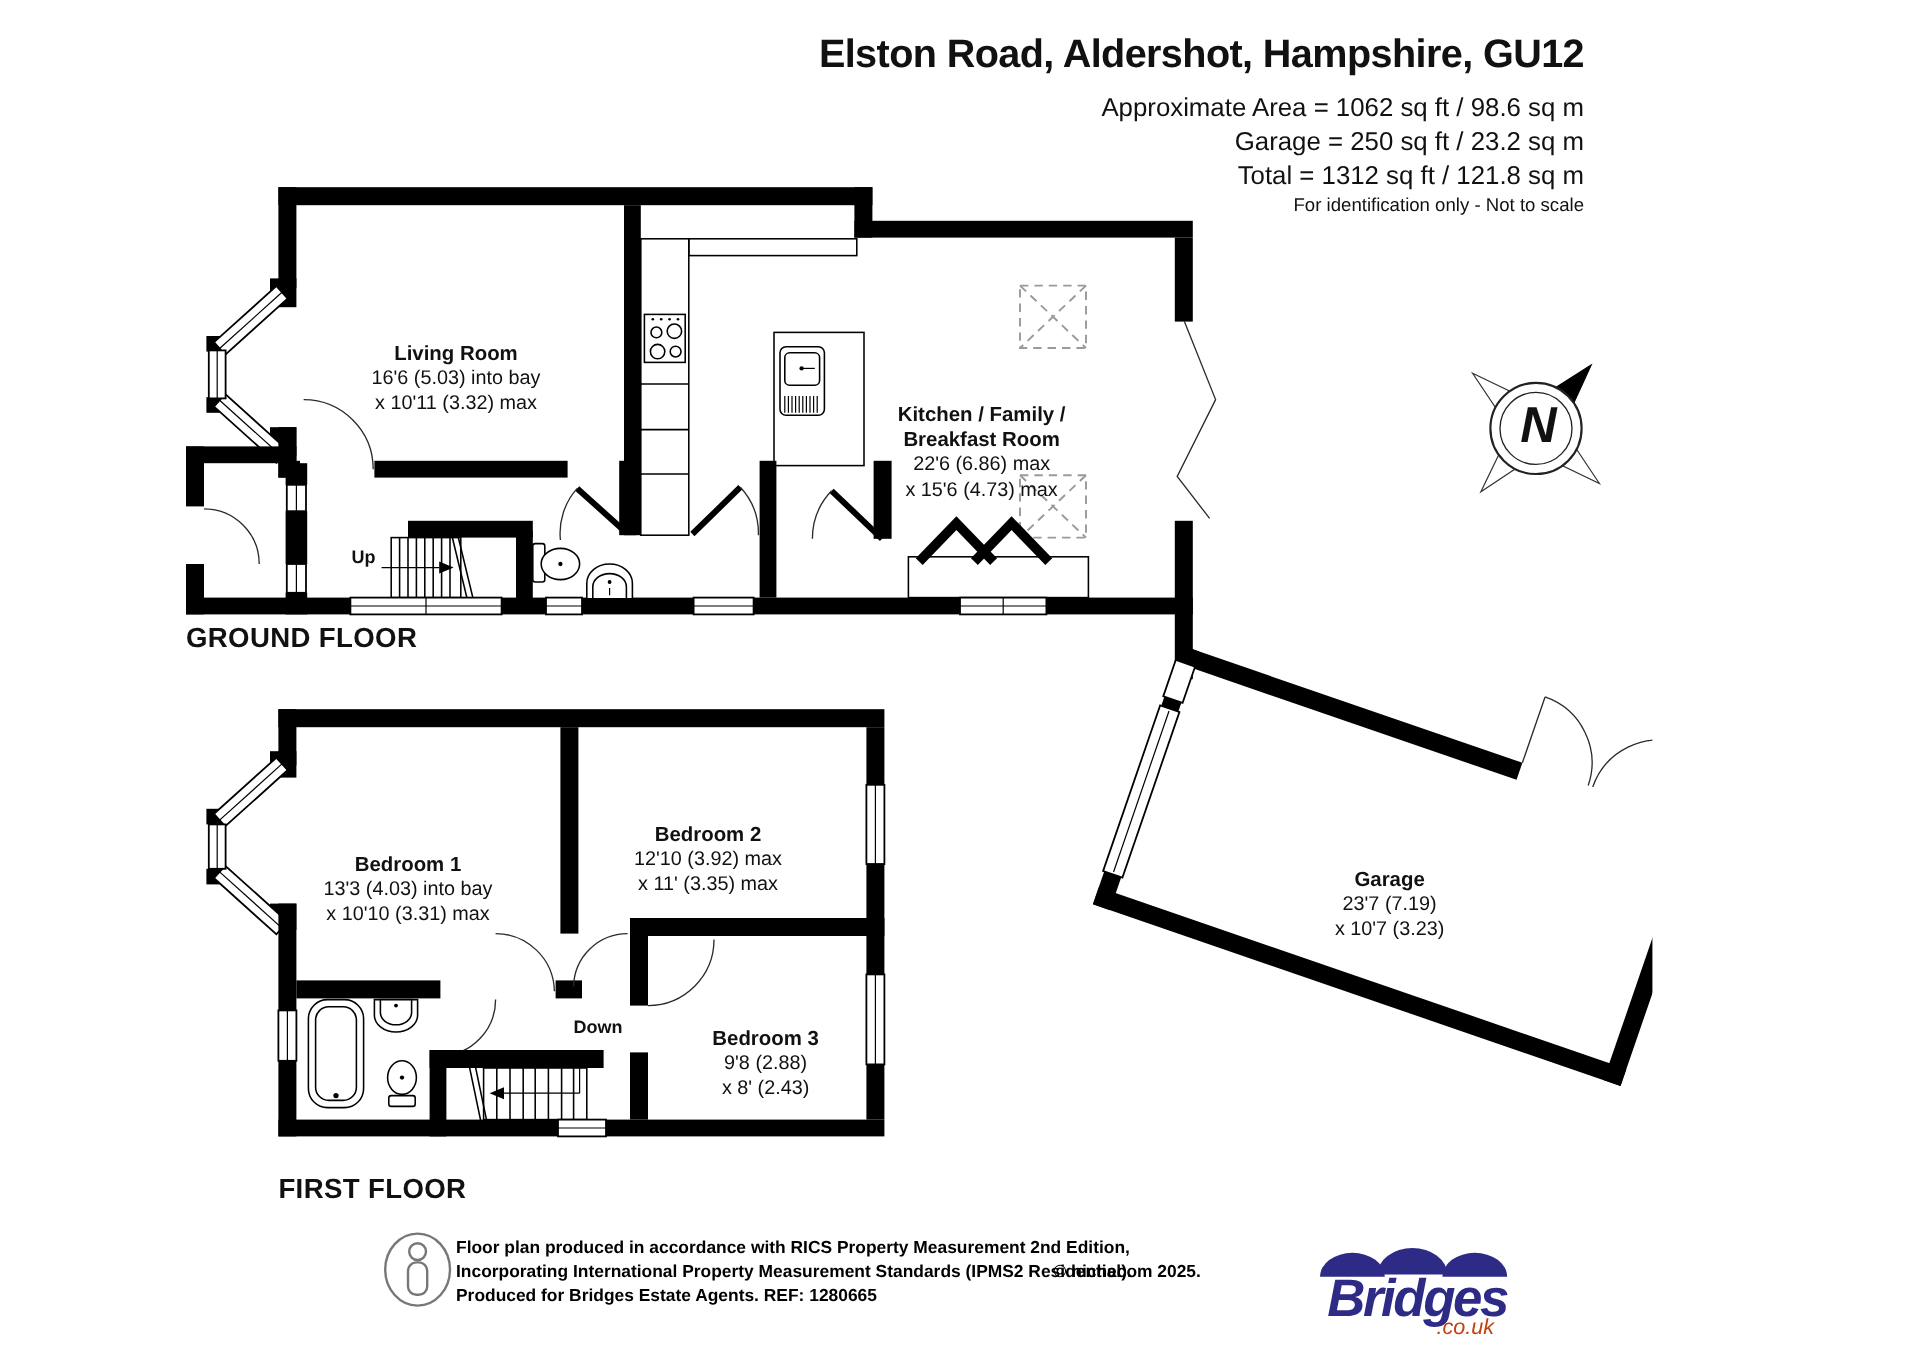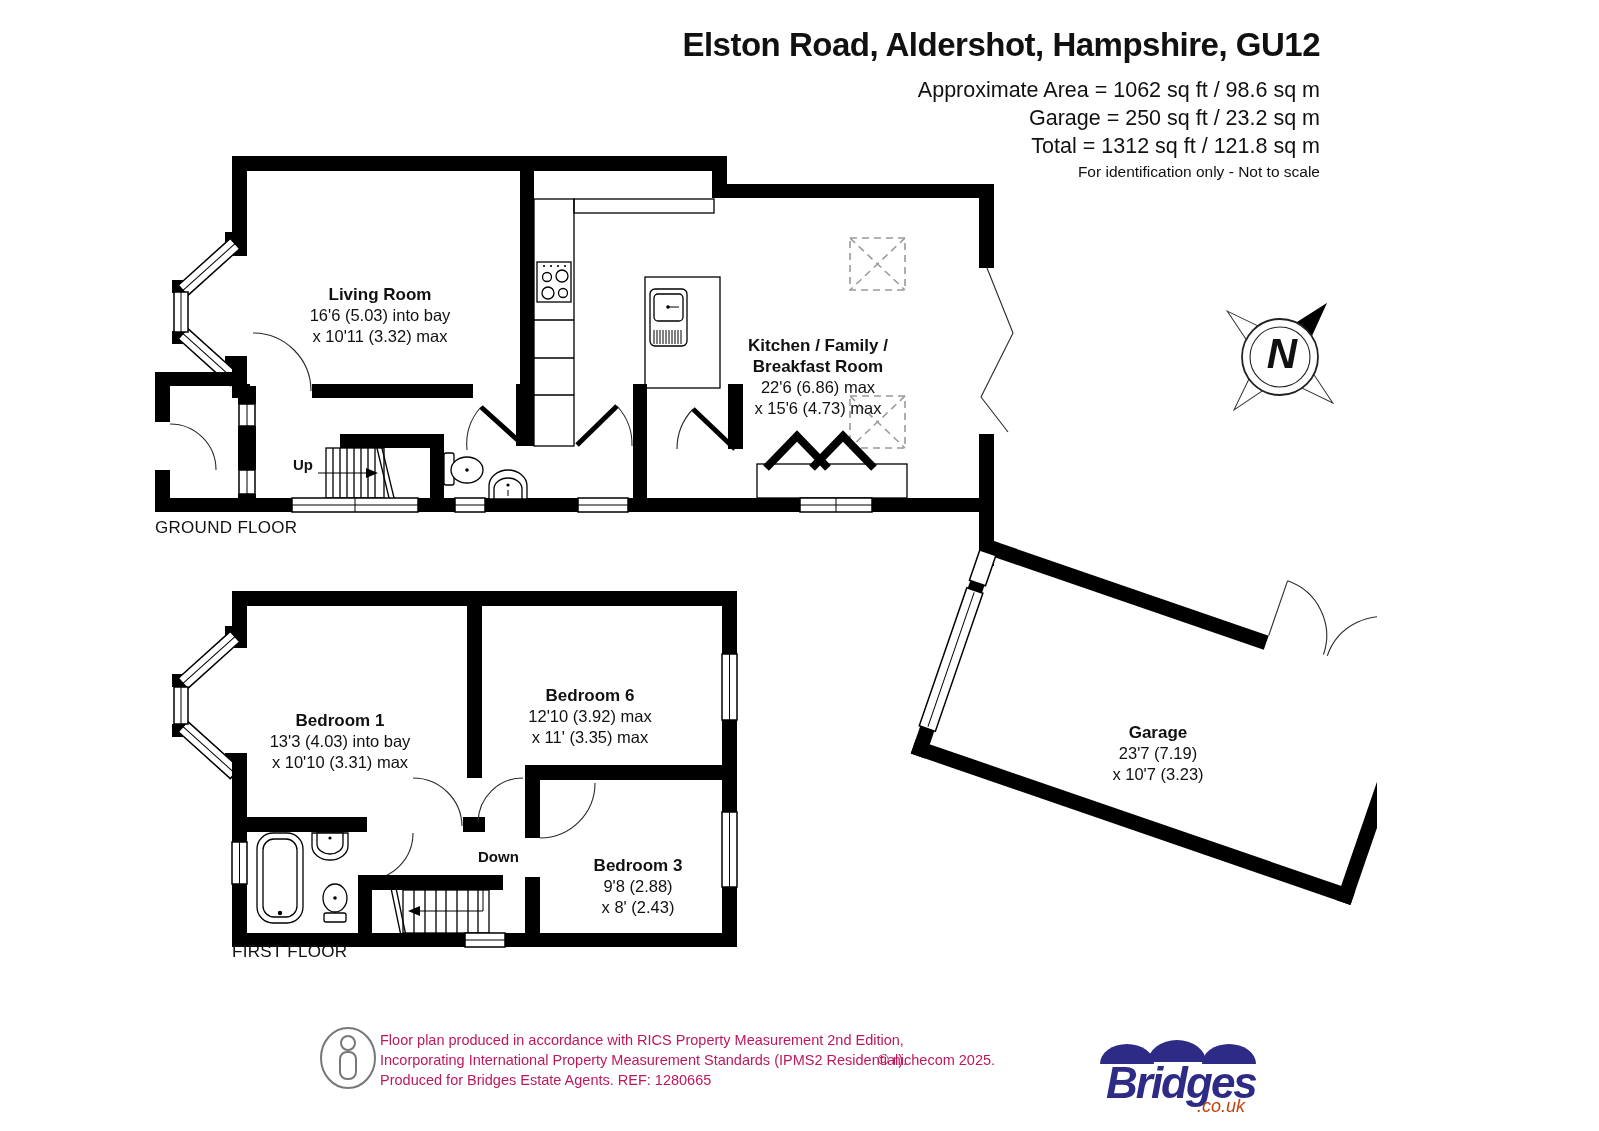--- a/index.html
+++ b/index.html
@@ -7,24 +7,24 @@
         font-family:"Liberation Sans",sans-serif;color:#111;}
   svg{position:absolute;left:0;top:0;}
   .abs{position:absolute;white-space:nowrap;}
   .ctr{transform:translateX(-50%);text-align:center;}
   .right{right:57px;text-align:right;}
   .title{top:26px;font-size:33px;font-weight:bold;letter-spacing:-.5px;}
   .area{font-size:21.5px;}
   .note{top:163px;font-size:15.5px;}
   .room{line-height:21px;font-size:16.5px;margin-top:47px;}
   .room .nm{font-weight:bold;font-size:17px;}
-  .floorlbl{font-size:17px;font-weight:normal;letter-spacing:.3px;}
+  .floorlbl{font-size:23px;font-weight:bold;letter-spacing:.3px;}
   .stairlbl{font-size:15px;font-weight:bold;}
   .compassN{font-size:42px;font-weight:bold;font-style:italic;}
-  .foot{font-size:14.5px;color:#be185d;line-height:20px;}
+  .foot{font-size:14.5px;color:#000000;line-height:20px;font-weight:bold;}
   .logoword{font-size:44px;font-weight:bold;font-style:italic;color:#2e2b86;letter-spacing:-2px;margin-left:28px;}
   .logosuffix{font-size:18px;font-weight:normal;font-style:italic;color:#c2410c;}
   
   .w{fill:#000;}
   .t{fill:none;stroke:#000;stroke-width:1.3px;}
   .tw{fill:#fff;stroke:#000;stroke-width:1.3px;}
   .win{fill:#fff;stroke:#000;stroke-width:1.5px;}
   .arc{fill:none;stroke:#2a2a2a;stroke-width:1.1px;}
   .leaf{stroke:#000;stroke-width:5px;}
   .dash{fill:none;stroke:#9a9a9a;stroke-width:1.6px;stroke-dasharray:7 5;}
@@ -334,31 +334,31 @@
   </div>
   <div class="abs stairlbl" style="left:293px;top:456px">Up</div>
   <div class="abs floorlbl" style="left:155px;top:518px">GROUND FLOOR</div>
 
   <div class="abs ctr room" style="left:340px;top:663px">
     <div class="nm">Bedroom 1</div>
     <div>13'3 (4.03) into bay</div>
     <div>x 10'10 (3.31) max</div>
   </div>
   <div class="abs ctr room" style="left:590px;top:638px">
-    <div class="nm">Bedroom 6</div>
+    <div class="nm">Bedroom 2</div>
     <div>12'10 (3.92) max</div>
     <div>x 11' (3.35) max</div>
   </div>
   <div class="abs ctr room" style="left:638px;top:808px">
     <div class="nm">Bedroom 3</div>
     <div>9'8 (2.88)</div>
     <div>x 8' (2.43)</div>
   </div>
   <div class="abs stairlbl" style="left:478px;top:848px">Down</div>
-  <div class="abs floorlbl" style="left:232px;top:942px">FIRST FLOOR</div>
+  <div class="abs floorlbl" style="left:232px;top:977px">FIRST FLOOR</div>
 
   <div class="abs ctr room" style="left:1158px;top:675px">
     <div class="nm">Garage</div>
     <div>23'7 (7.19)</div>
     <div>x 10'7 (3.23)</div>
   </div>
 
   <div class="abs ctr compassN" style="left:1282px;top:330px">N</div>
 
   <div class="abs foot" style="left:380px;top:1030px">Floor plan produced in accordance with RICS Property Measurement 2nd Edition,</div>

